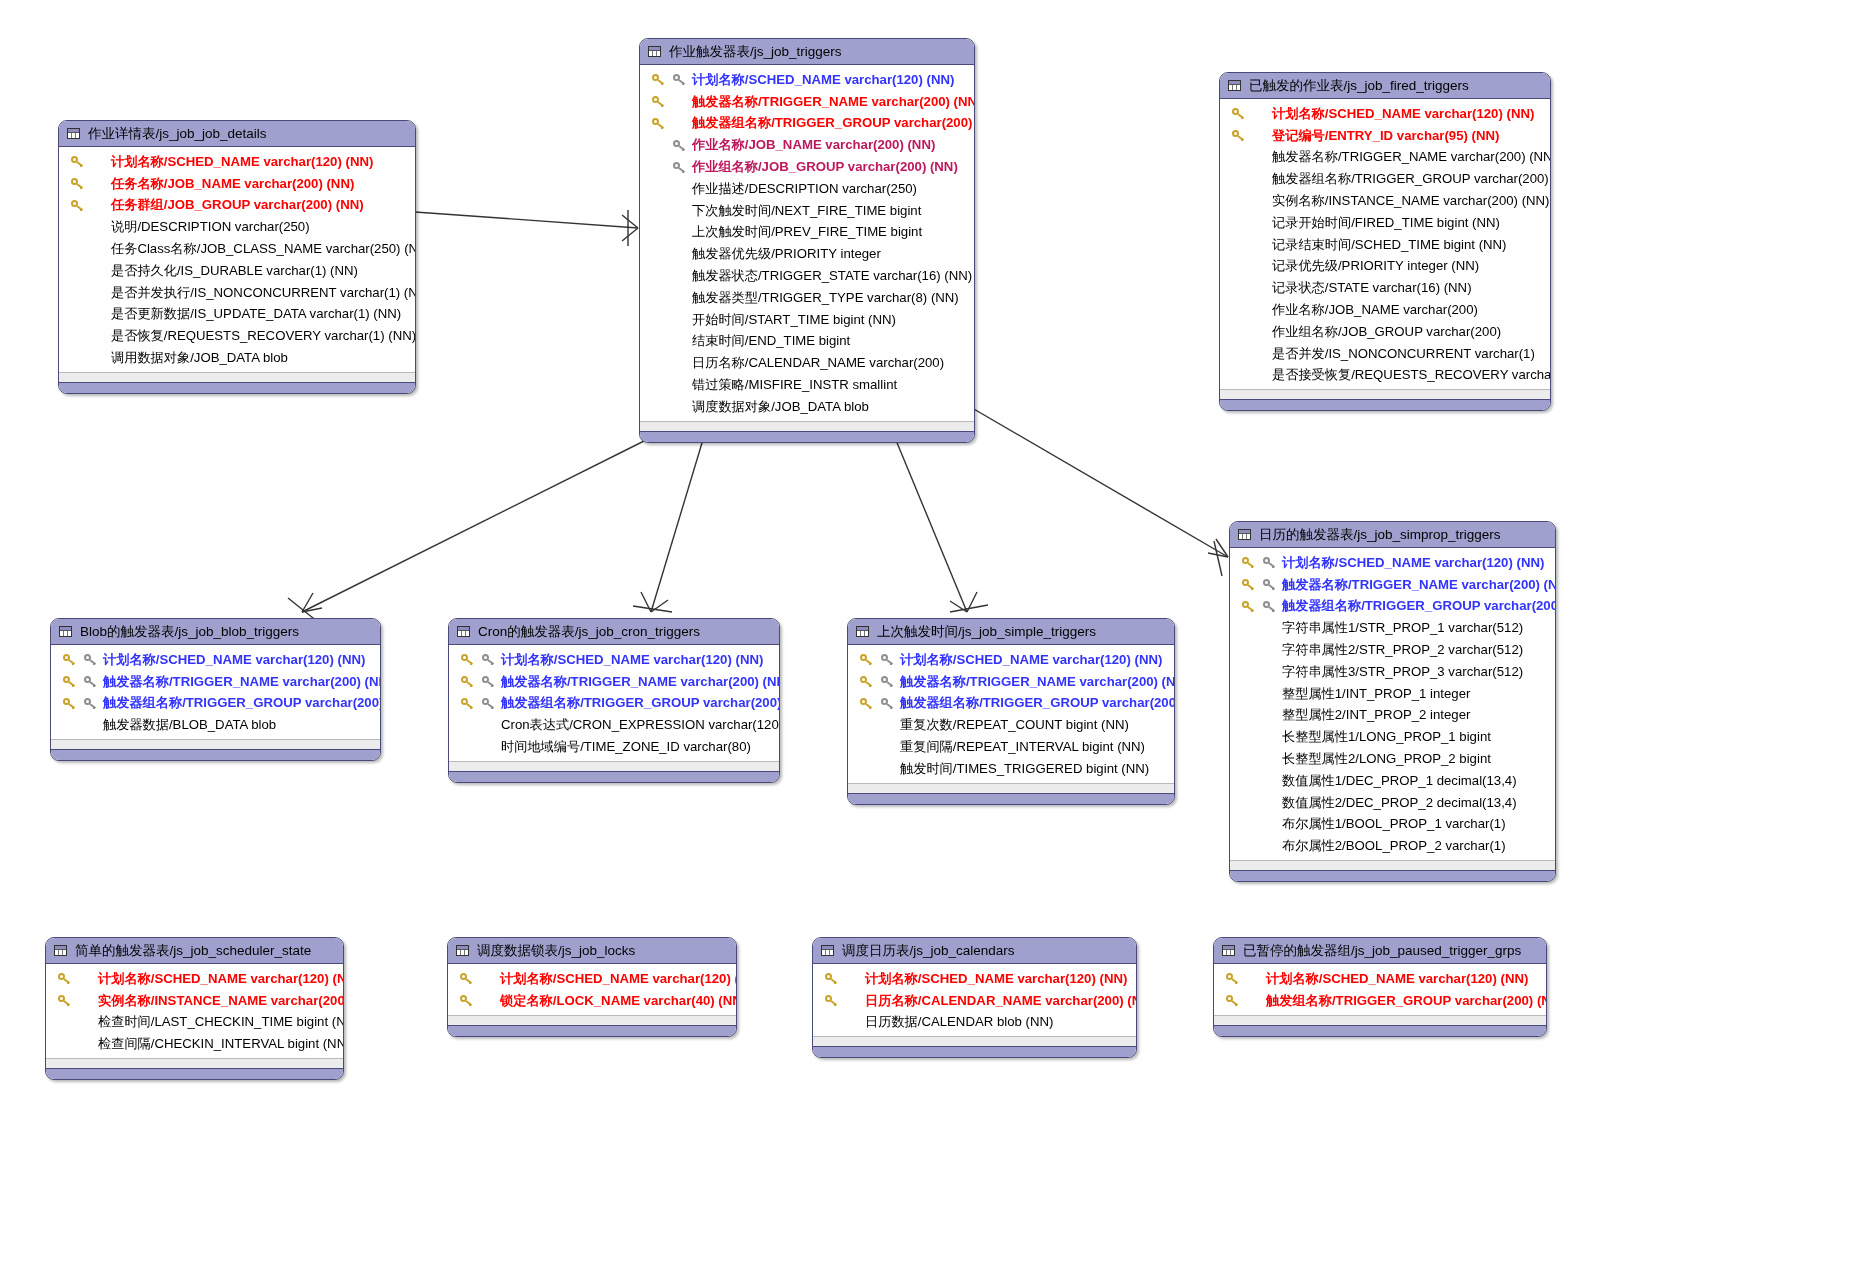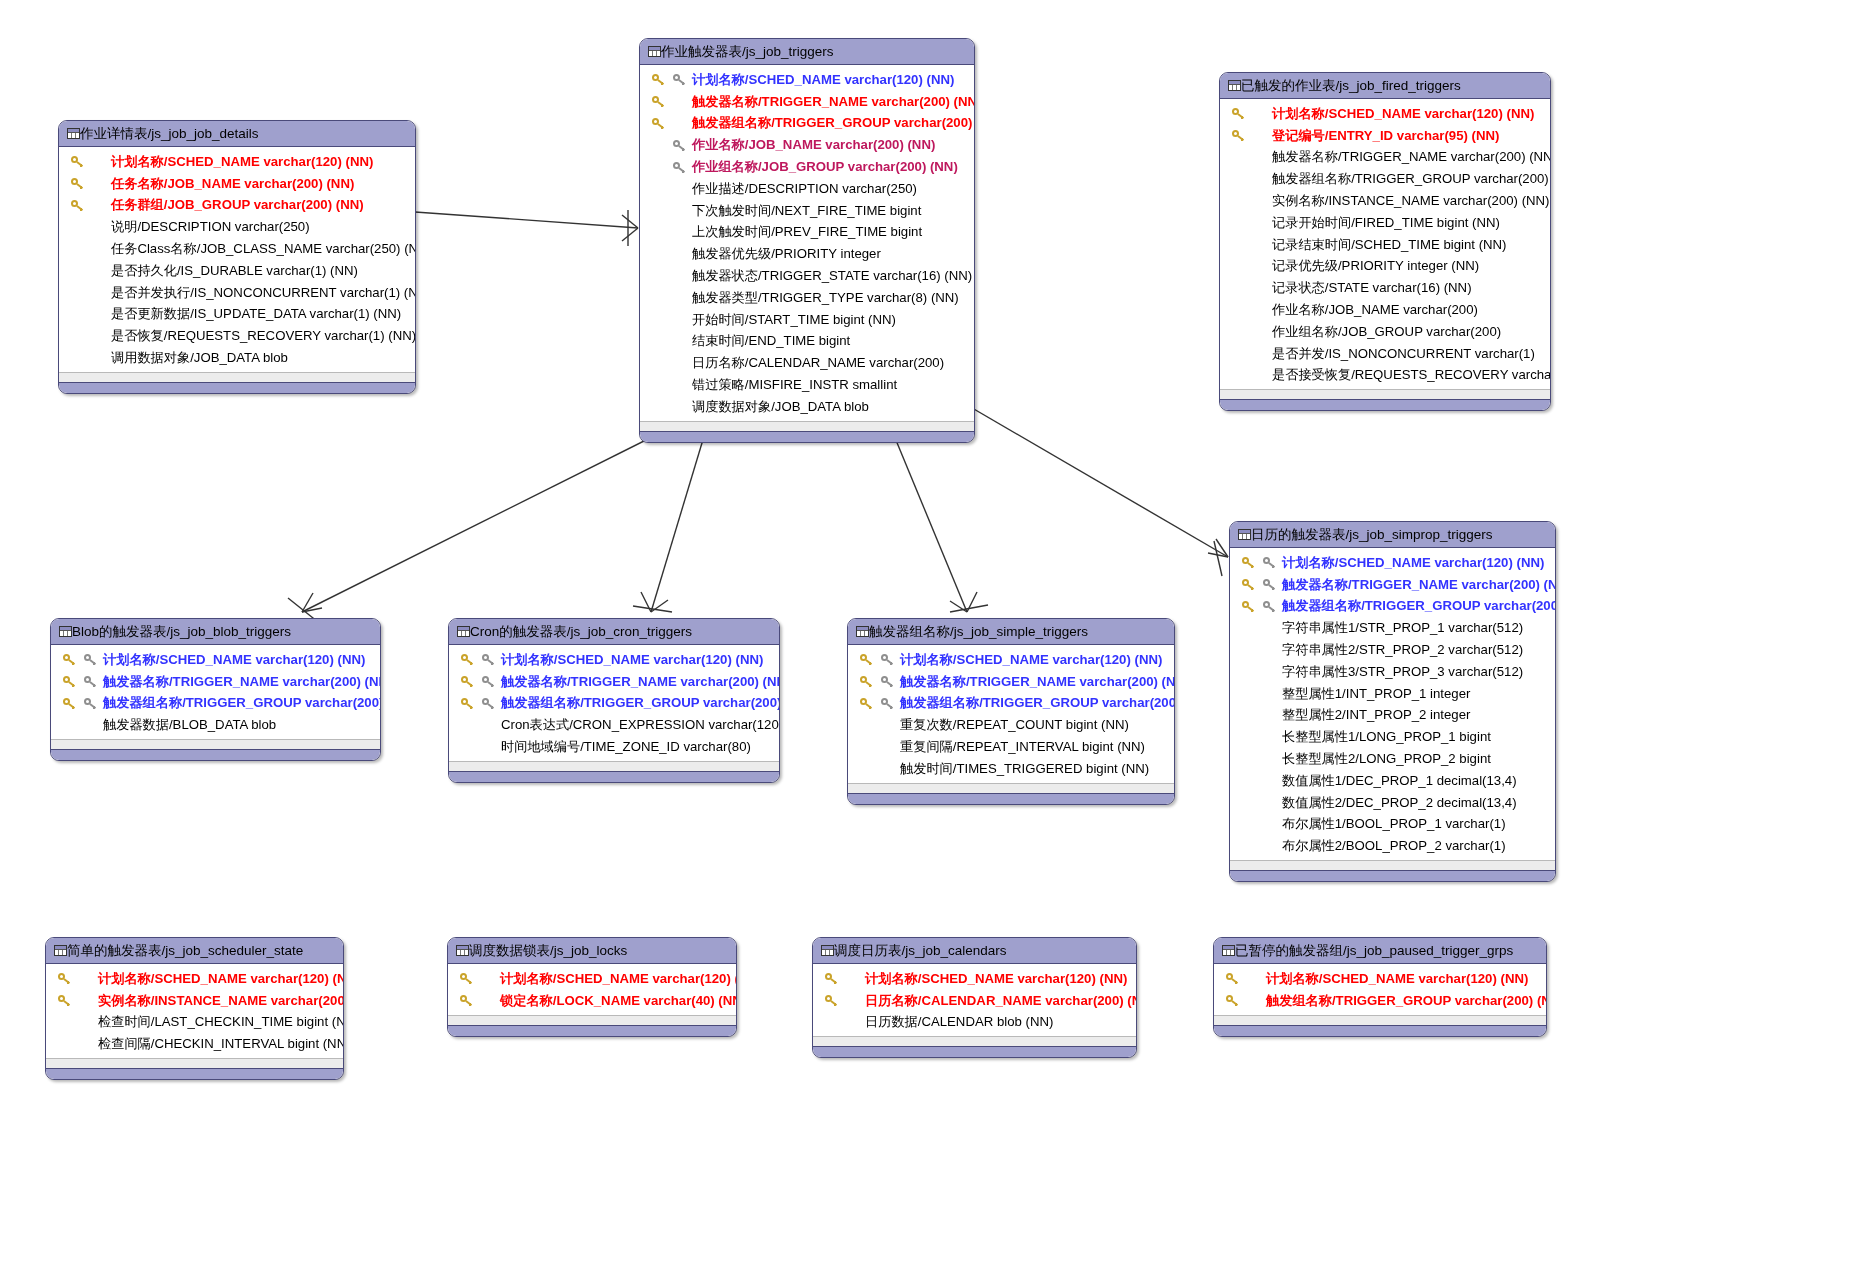--- a/index.html
+++ b/index.html
@@ -18,21 +18,21 @@
     border-radius:9px;
     box-shadow:2px 2px 3px rgba(0,0,0,0.28);
     overflow:hidden;
   }
   .ent-head{
     background:#9fa0cd;
     border-bottom:1px solid #4a4a7a;
     height:25px;
     display:flex;align-items:center;
     padding:0 8px;
-    gap:0;
+    gap:8px;
     border-radius:8px 8px 0 0;
   }
   .tbl-icon{
     width:13px;height:11px;flex:0 0 auto;
     background:#ffffff;
     border:1px solid #333;
     position:relative;
     box-sizing:border-box;
   }
   .tbl-icon:before{
@@ -666,21 +666,21 @@
             <span class="keyslot"></span>
             <span class="attr-text">时间地域编号/TIME_ZONE_ID varchar(80)</span>
           </div>
         </div>
         <div class="ent-foot"></div>
         <div class="ent-foot2"></div>
       </div>
       <div class="entity" style="left: 847px; top: 618px; width: 326px;">
         <div class="ent-head">
           <span class="tbl-icon"></span>
-          <span class="ent-title">触发器组名称/js_job_simple_triggers</span>
+          <span class="ent-title">上次触发时间/js_job_simple_triggers</span>
         </div>
         <div class="ent-body">
           <div class="attr pkfk">
             <span class="keyslot">
               <span class="key">
                 <span class="ring"></span>
                 <span class="stem"></span>
                 <span class="tooth"></span>
               </span>
             </span>

